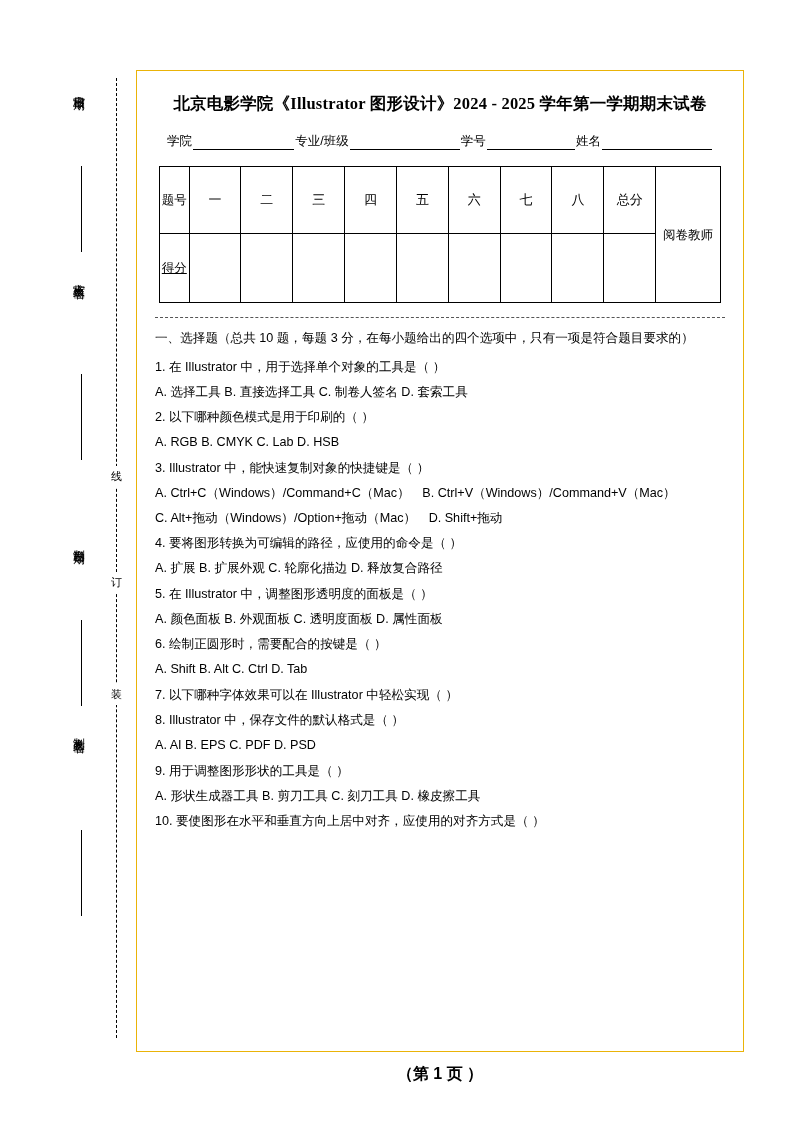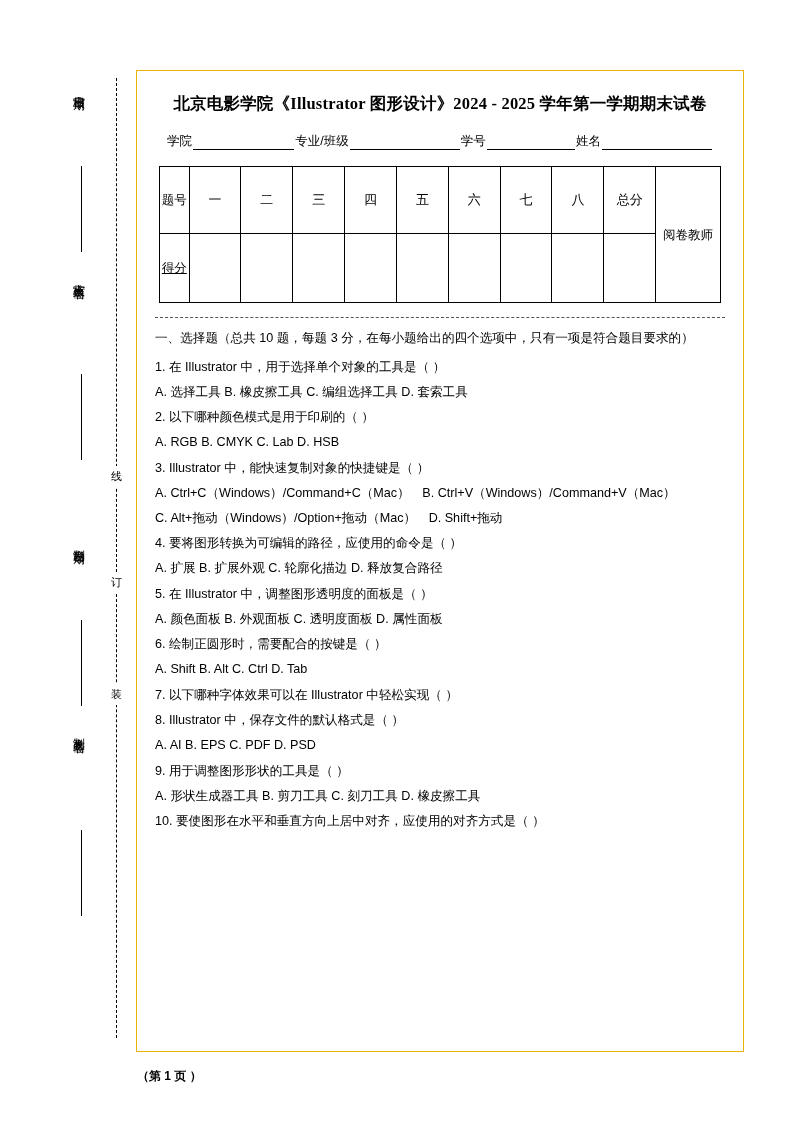--- a/index.html
+++ b/index.html
@@ -156,21 +156,22 @@
   .opts {
     margin-top: 9px;
     line-height: 16px;
   }
 
   .footer {
     position: absolute;
     left: 0;
     right: 0;
     bottom: -34px;
-    font-size: 12px;
+    text-align: center;
+    font-size: 16px;
     font-weight: bold;
     font-family: "Liberation Sans", sans-serif;
   }
 </style>
 </head>
 <body>
 
 <div class="left-strip">
   <div class="dashed-v"></div>
 
@@ -236,21 +237,21 @@
   </tbody>
     </table>
 
   <div class="sep-dashed"></div>
 
   <div class="content">
 
     <div class="sec-head">一、选择题（总共 10 题，每题 3 分，在每小题给出的四个选项中，只有一项是符合题目要求的）</div>
 
     <div class="q">1. 在 Illustrator 中，用于选择单个对象的工具是（ ）</div>
-    <div class="opts">A. 选择工具  B. 橡皮擦工具  C. 编组选择工具  D. 套索工具</div>
+    <div class="opts">A. 选择工具  B. 直接选择工具  C. 制卷人签名  D. 套索工具</div>
 
     <div class="q">2. 以下哪种颜色模式是用于印刷的（ ）</div>
     <div class="opts">A. RGB  B. CMYK  C. Lab  D. HSB</div>
 
     <div class="q">3. Illustrator 中，能快速复制对象的快捷键是（ ）</div>
     <div class="opts">A. Ctrl+C（Windows）/Command+C（Mac）　B. Ctrl+V（Windows）/Command+V（Mac）</div>
     <div class="opts">C. Alt+拖动（Windows）/Option+拖动（Mac）　D. Shift+拖动</div>
 
     <div class="q">4. 要将图形转换为可编辑的路径，应使用的命令是（ ）</div>
     <div class="opts">A. 扩展  B. 扩展外观  C. 轮廓化描边  D. 释放复合路径</div>

